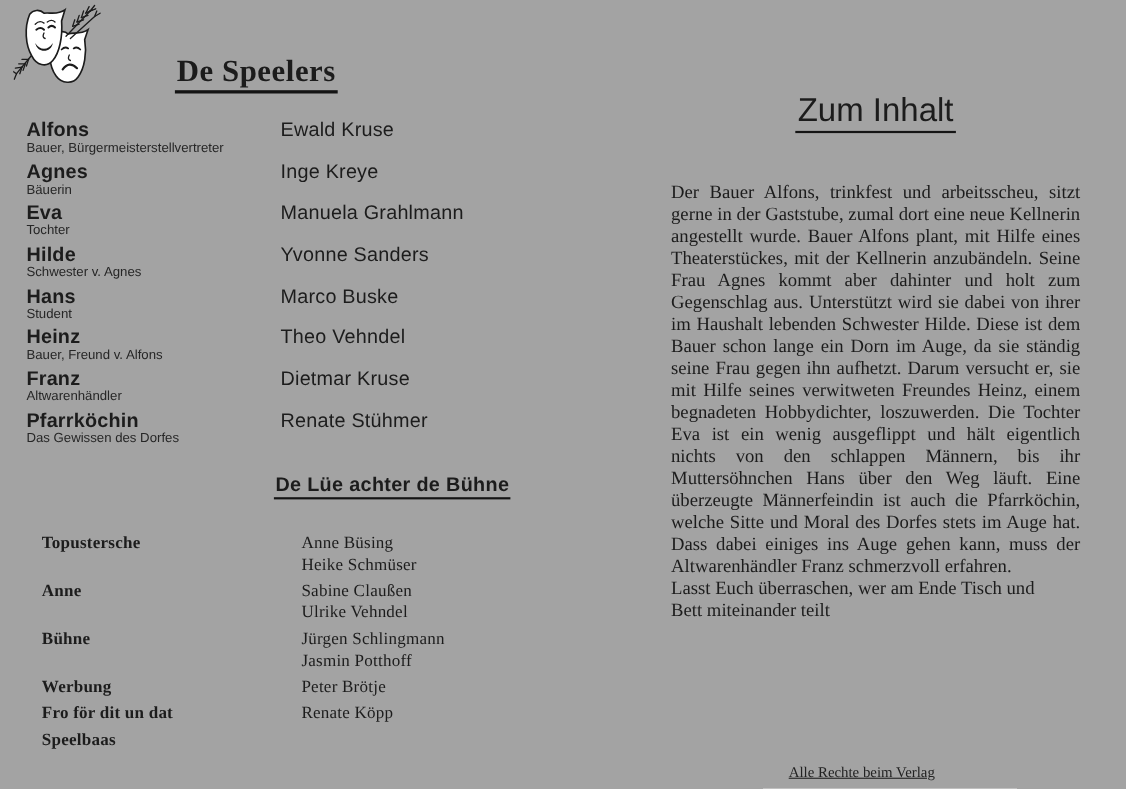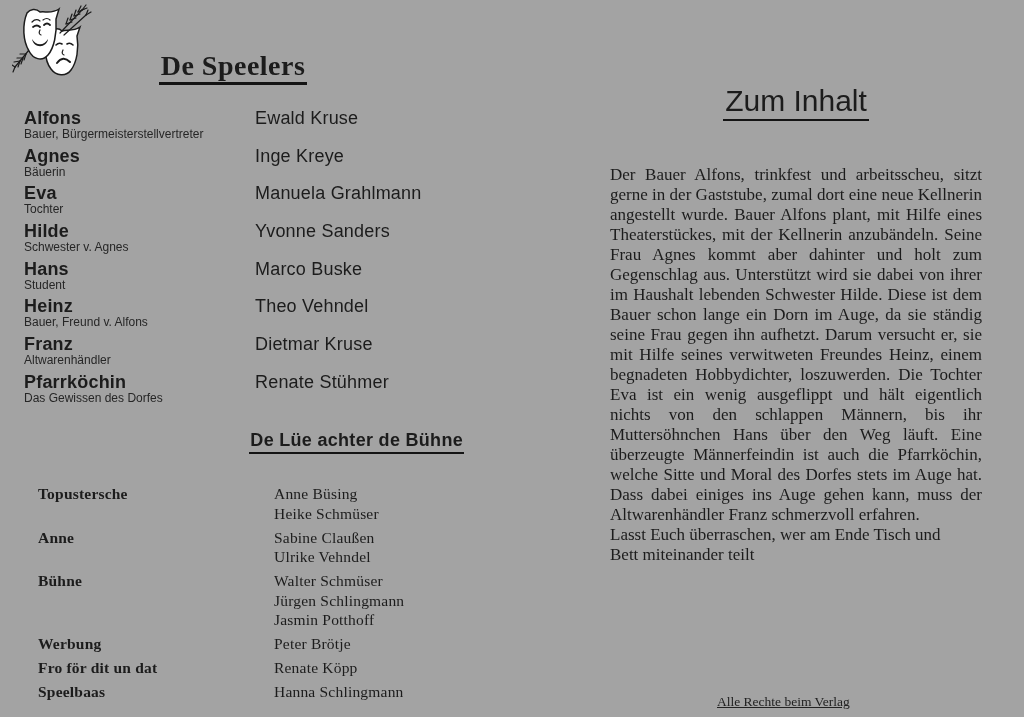--- a/index.html
+++ b/index.html
@@ -148,42 +148,38 @@
     <div class="crew-row">
       <div class="crew-role">Anne</div>
       <div class="crew-names">
         <div>Sabine Claußen</div>
         <div>Ulrike Vehndel</div>
       </div>
     </div>
     <div class="crew-row">
       <div class="crew-role">Bühne</div>
       <div class="crew-names">
-        <div>Walter Schmüser</div>
         <div>Jürgen Schlingmann</div>
         <div>Jasmin Potthoff</div>
       </div>
     </div>
     <div class="crew-row">
       <div class="crew-role">Werbung</div>
       <div class="crew-names">
         <div>Peter Brötje</div>
       </div>
     </div>
     <div class="crew-row">
       <div class="crew-role">Fro för dit un dat</div>
       <div class="crew-names">
         <div>Renate Köpp</div>
       </div>
     </div>
     <div class="crew-row">
       <div class="crew-role">Speelbaas</div>
-      <div class="crew-names">
-        <div>Hanna Schlingmann</div>
-      </div>
     </div>
   </div>
 
   <div id="title-right">
     <span>Zum Inhalt</span>
   </div>
 
   <div class="synopsis">
     <p>Der Bauer Alfons, trinkfest und arbeitsscheu, sitzt gerne in der Gaststube, zumal dort eine neue Kellnerin angestellt wurde. Bauer Alfons plant, mit Hilfe eines Theaterstückes, mit der Kellnerin anzubändeln. Seine Frau Agnes kommt aber dahinter und holt zum Gegenschlag aus. Unterstützt wird sie dabei von ihrer im Haushalt lebenden Schwester Hilde. Diese ist dem Bauer schon lange ein Dorn im Auge, da sie ständig seine Frau gegen ihn aufhetzt. Darum versucht er, sie mit Hilfe seines verwitweten Freundes Heinz, einem begnadeten Hobbydichter, loszuwerden. Die Tochter Eva ist ein wenig ausgeflippt und hält eigentlich nichts von den schlappen Männern, bis ihr Muttersöhnchen Hans über den Weg läuft. Eine überzeugte Männerfeindin ist auch die Pfarrköchin, welche Sitte und Moral des Dorfes stets im Auge hat. Dass dabei einiges ins Auge gehen kann, muss der Altwarenhändler Franz schmerzvoll erfahren.</p>
     <div class="closing">Lasst Euch überraschen, wer am Ende Tisch und</div>

